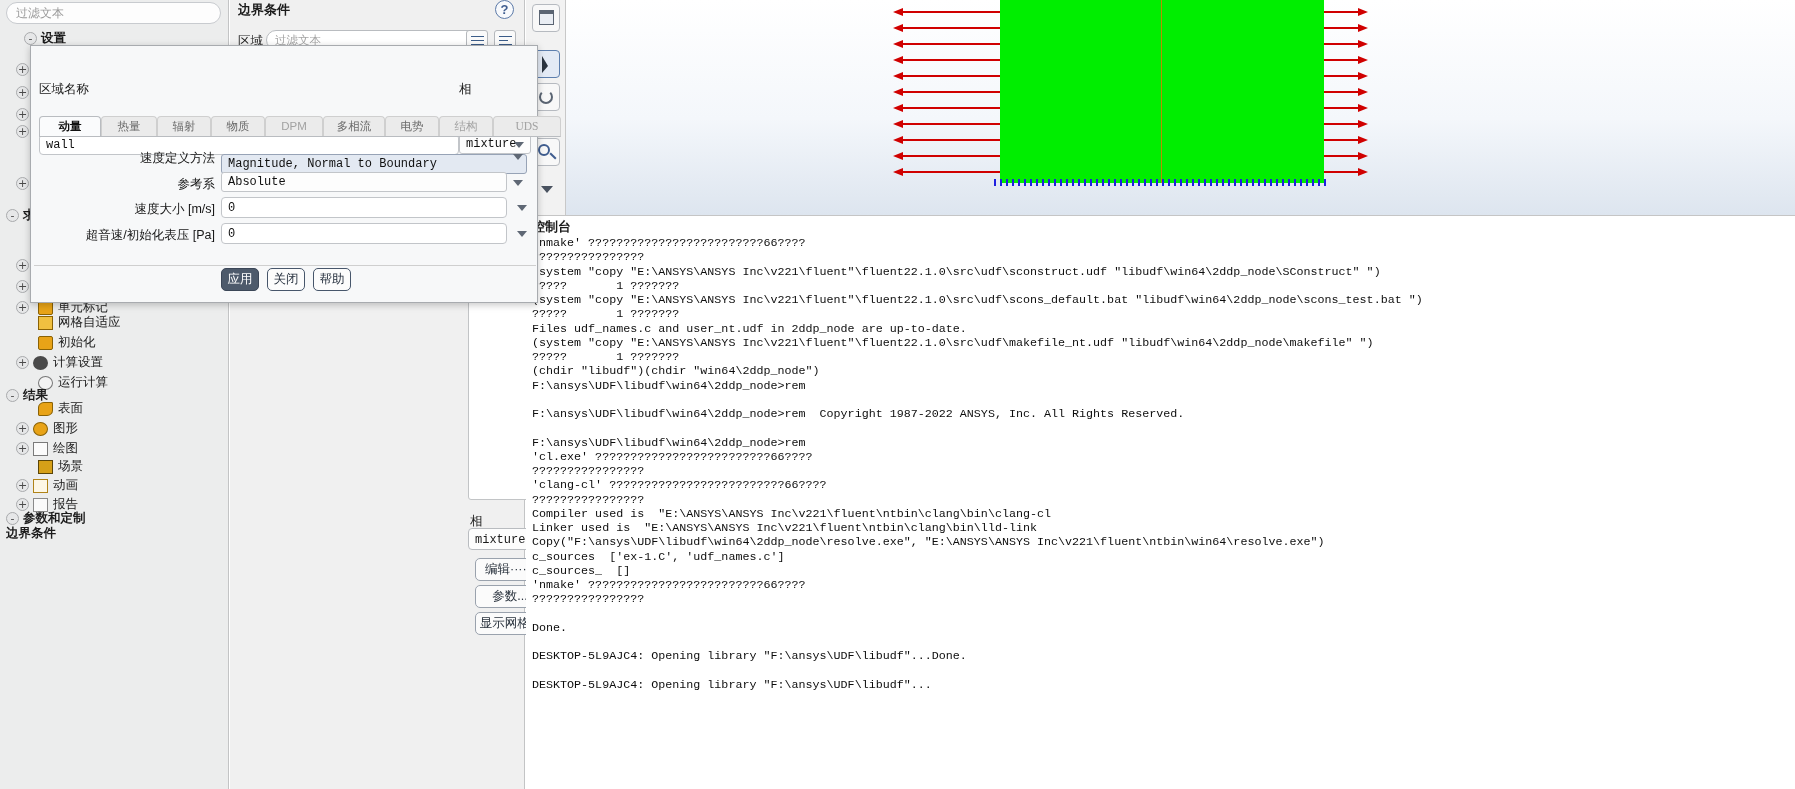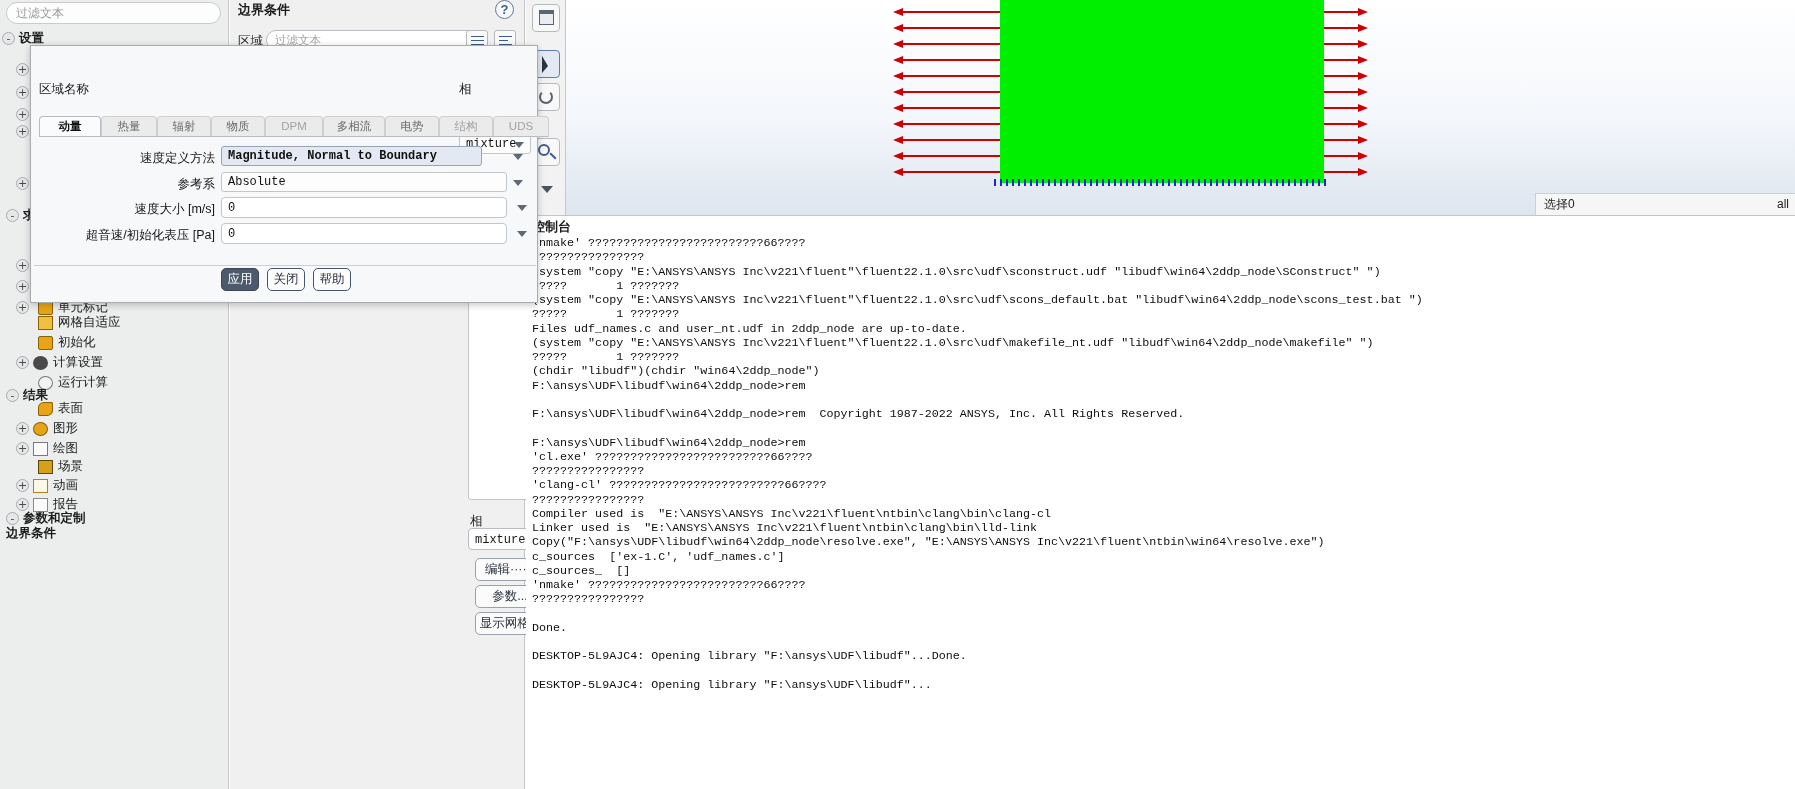--- a/index.html
+++ b/index.html
@@ -196,21 +196,21 @@
   }
 </style>
 </head>
 <body>
 
 <div id="app">
 
   <div id="tree-panel">
     <div id="tree-filter">过滤文本</div>
     <div id="tree-rows">
-        <div class="tree-row bold" style="left: 2px; top: 30px;"><span class="toggle">-</span><span class="lbl">设置</span></div>
+        <div class="tree-row bold" style="left: 24px; top: 30px;"><span class="toggle">-</span><span class="lbl">设置</span></div>
         <div class="tree-row" style="left: 16px; top: 62px;"><span class="toggle">+</span></div>
         <div class="tree-row" style="left: 16px; top: 85px;"><span class="toggle">+</span></div>
         <div class="tree-row" style="left: 16px; top: 107px;"><span class="toggle">+</span></div>
         <div class="tree-row" style="left: 16px; top: 124px;"><span class="toggle">+</span></div>
         <div class="tree-row" style="left: 16px; top: 176px;"><span class="toggle">+</span></div>
         <div class="tree-row bold" style="left: 6px; top: 207px;"><span class="toggle">-</span><span class="lbl">求解</span></div>
         <div class="tree-row" style="left: 16px; top: 258px;"><span class="toggle">+</span></div>
         <div class="tree-row" style="left: 16px; top: 279px;"><span class="toggle">+</span></div>
         <div class="tree-row" style="left: 16px; top: 300px;"><span class="toggle">+</span></div>
         <div class="tree-row" style="left: 38px; top: 299px;"><span class="tico ico-cube"></span><span class="lbl">单元标记</span></div>
@@ -443,24 +443,20 @@
         <div class="bluetick" style="left: 710px; top: 179px;"></div>
         <div class="bluetick" style="left: 716px; top: 179px;"></div>
         <div class="bluetick" style="left: 722px; top: 179px;"></div>
         <div class="bluetick" style="left: 728px; top: 179px;"></div>
         <div class="bluetick" style="left: 734px; top: 179px;"></div>
         <div class="bluetick" style="left: 740px; top: 179px;"></div>
         <div class="bluetick" style="left: 746px; top: 179px;"></div>
         <div class="bluetick" style="left: 752px; top: 179px;"></div>
         <div class="bluetick" style="left: 758px; top: 179px;"></div>
       </div>
-    <div id="sel-status">
-      <span>选择0</span>
-      <span id="sel-all">all</span>
-    </div>
   </div>
 
   <div id="console-wrap">
     <div id="console-title">控制台</div>
     <div id="console-body">'nmake' ?????????????????????????66????
 ????????????????
 (system "copy "E:\ANSYS\ANSYS Inc\v221\fluent"\fluent22.1.0\src\udf\sconstruct.udf "libudf\win64\2ddp_node\SConstruct" ")
 ?????       1 ???????
 (system "copy "E:\ANSYS\ANSYS Inc\v221\fluent"\fluent22.1.0\src\udf\scons_default.bat "libudf\win64\2ddp_node\scons_test.bat ")
 ?????       1 ???????
@@ -488,43 +484,44 @@
 Done.
 
 DESKTOP-5L9AJC4: Opening library "F:\ansys\UDF\libudf"...Done.
 
 DESKTOP-5L9AJC4: Opening library "F:\ansys\UDF\libudf"...</div>
   </div>
 
   <div id="dialog">
 
     <div class="dlg-lbl" style="left:8px; top:35px;">区域名称</div>
+    <div class="dtxt" id="dlg-zonename">wall</div>
 
     <div class="dlg-lbl" style="left:428px; top:35px;">相</div>
     <div class="dcombo plain" style="left:428px; top:88px; width:72px; top:88px;">
       <span>mixture</span>
       <span class="dcar" style="right:6px; top:7px;"></span>
     </div>
 
     <div id="dlg-tabs">
         <div class="dtab active" style="left: 0px; width: 62px;">动量</div>
         <div class="dtab" style="left: 62px; width: 56px;">热量</div>
         <div class="dtab" style="left: 118px; width: 54px;">辐射</div>
         <div class="dtab" style="left: 172px; width: 54px;">物质</div>
         <div class="dtab dim" style="left: 226px; width: 58px;">DPM</div>
         <div class="dtab" style="left: 284px; width: 62px;">多相流</div>
         <div class="dtab" style="left: 346px; width: 54px;">电势</div>
         <div class="dtab dim" style="left: 400px; width: 54px;">结构</div>
-        <div class="dtab dim" style="left: 454px; width: 56px;">UDS</div>
+        <div class="dtab dim" style="left: 454px; width: 68px; font-family: Liberation Serif, serif;">UDS</div>
       </div>
     <div id="dlg-tabline"></div>
 
     <div id="dlg-fields">
         <div class="dlg-lbl" style="right: 322px; top: 104px; text-align: right;">速度定义方法</div>
-        <div class="dcombo" style="left: 190px; top: 100px; width: 261px; font-weight: bold;">Magnitude, Normal to Boundary</div>
+        <div class="dcombo" style="left: 190px; top: 108px; width: 306px;">Magnitude, Normal to Boundary</div>
         <div class="dcar" style="left: 482px; top: 108px;"></div>
         <div class="dlg-lbl" style="right: 322px; top: 130px; text-align: right;">参考系</div>
         <div class="dcombo plain" style="left: 190px; top: 126px; width: 286px;">Absolute</div>
         <div class="dcar" style="left: 482px; top: 134px;"></div>
         <div class="dlg-lbl" style="right: 322px; top: 155px; text-align: right;">速度大小 [m/s]</div>
         <div class="dtxt" style="left: 190px; top: 151px; width: 286px;">0</div>
         <div class="dcar" style="left: 486px; top: 159px;"></div>
         <div class="dlg-lbl" style="right: 322px; top: 181px; text-align: right;">超音速/初始化表压 [Pa]</div>
         <div class="dtxt" style="left: 190px; top: 177px; width: 286px;">0</div>
         <div class="dcar" style="left: 486px; top: 185px;"></div>

